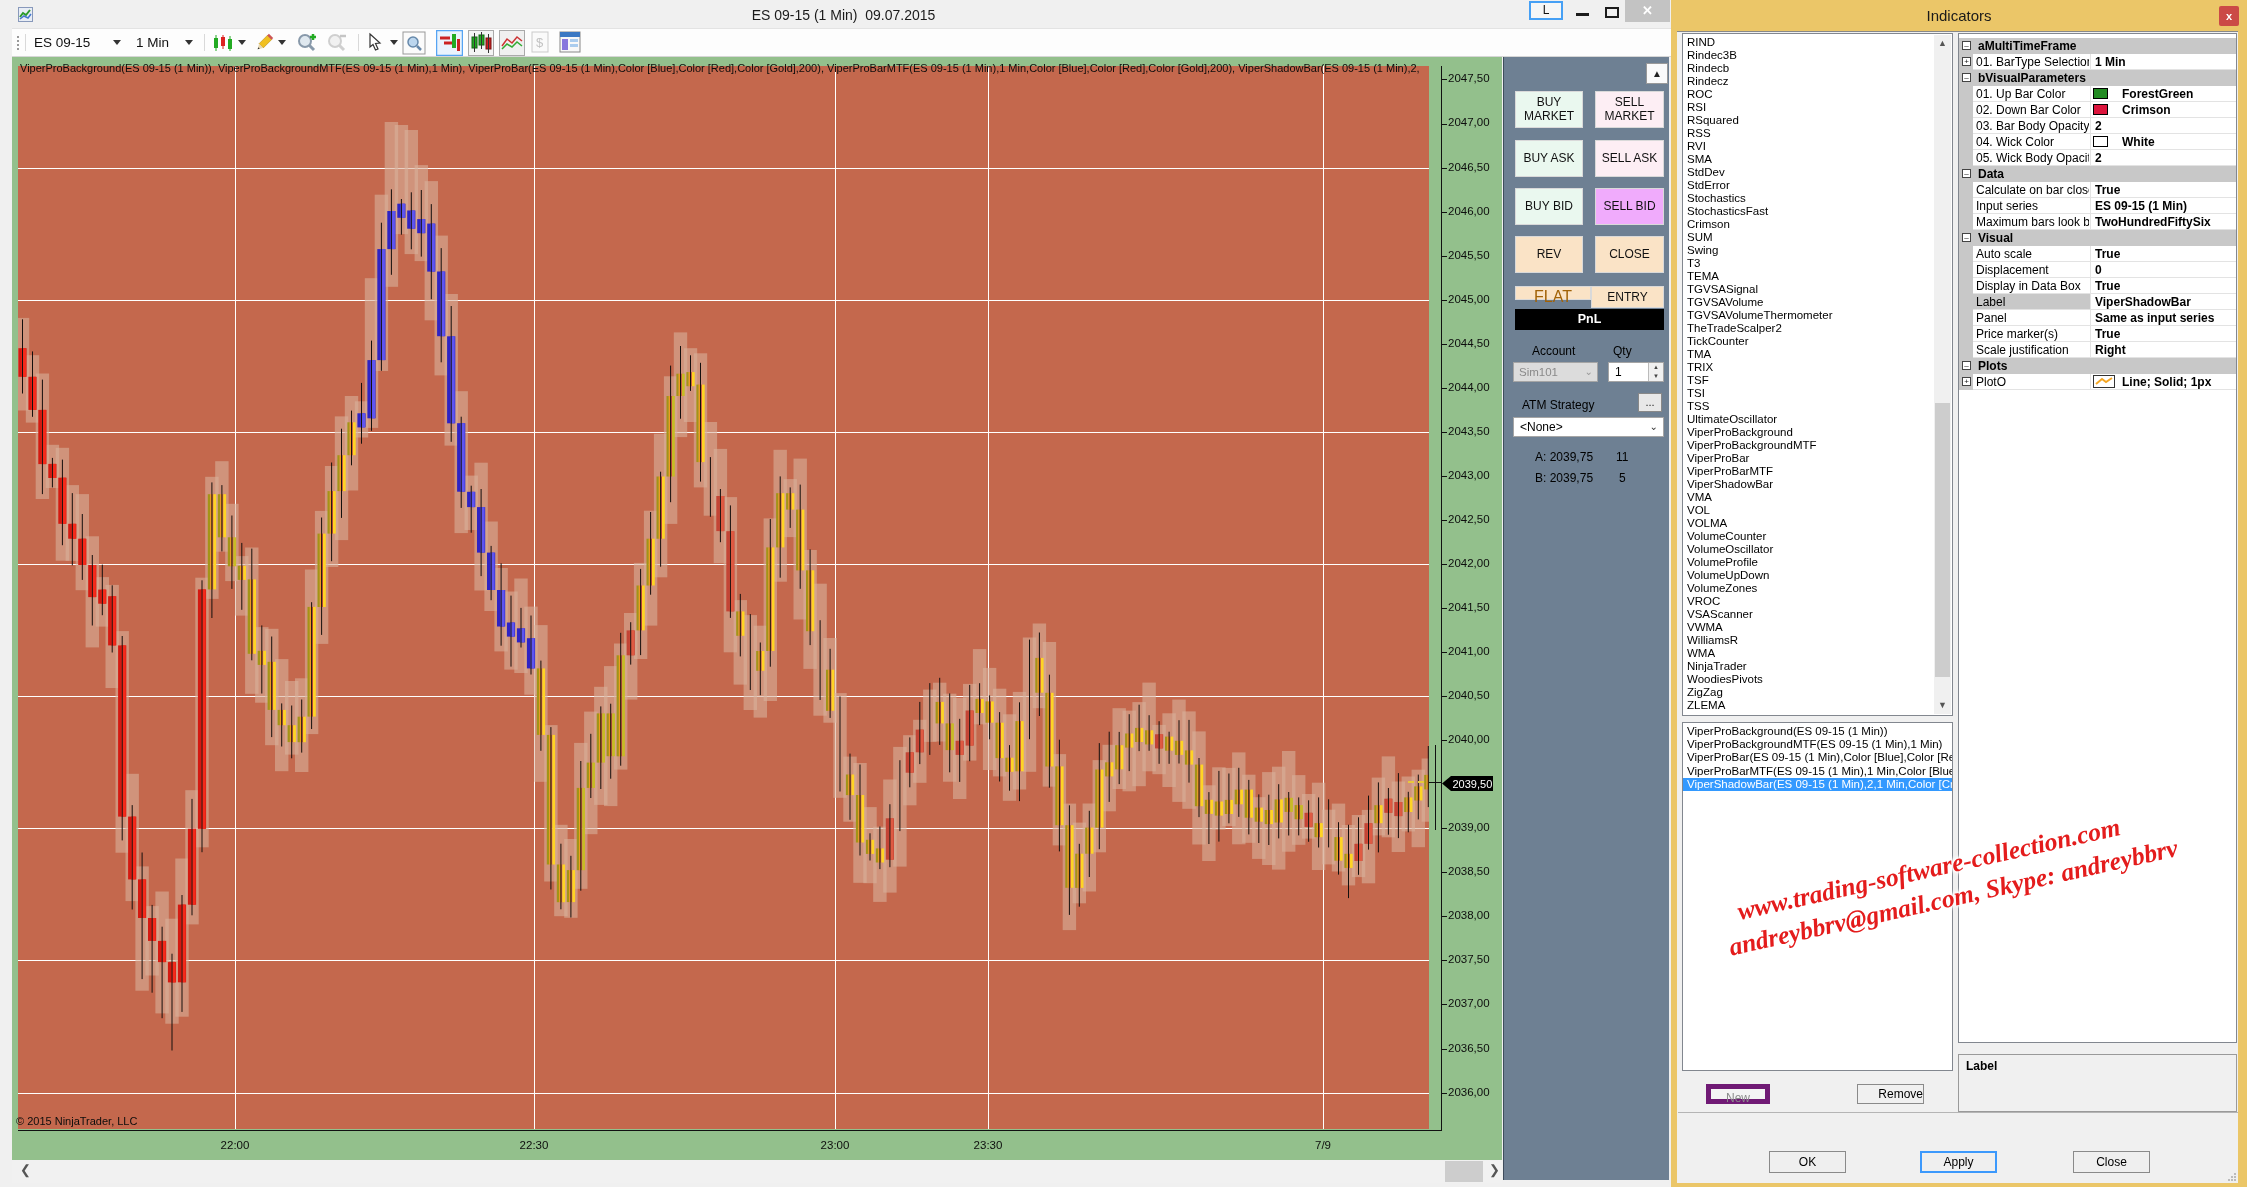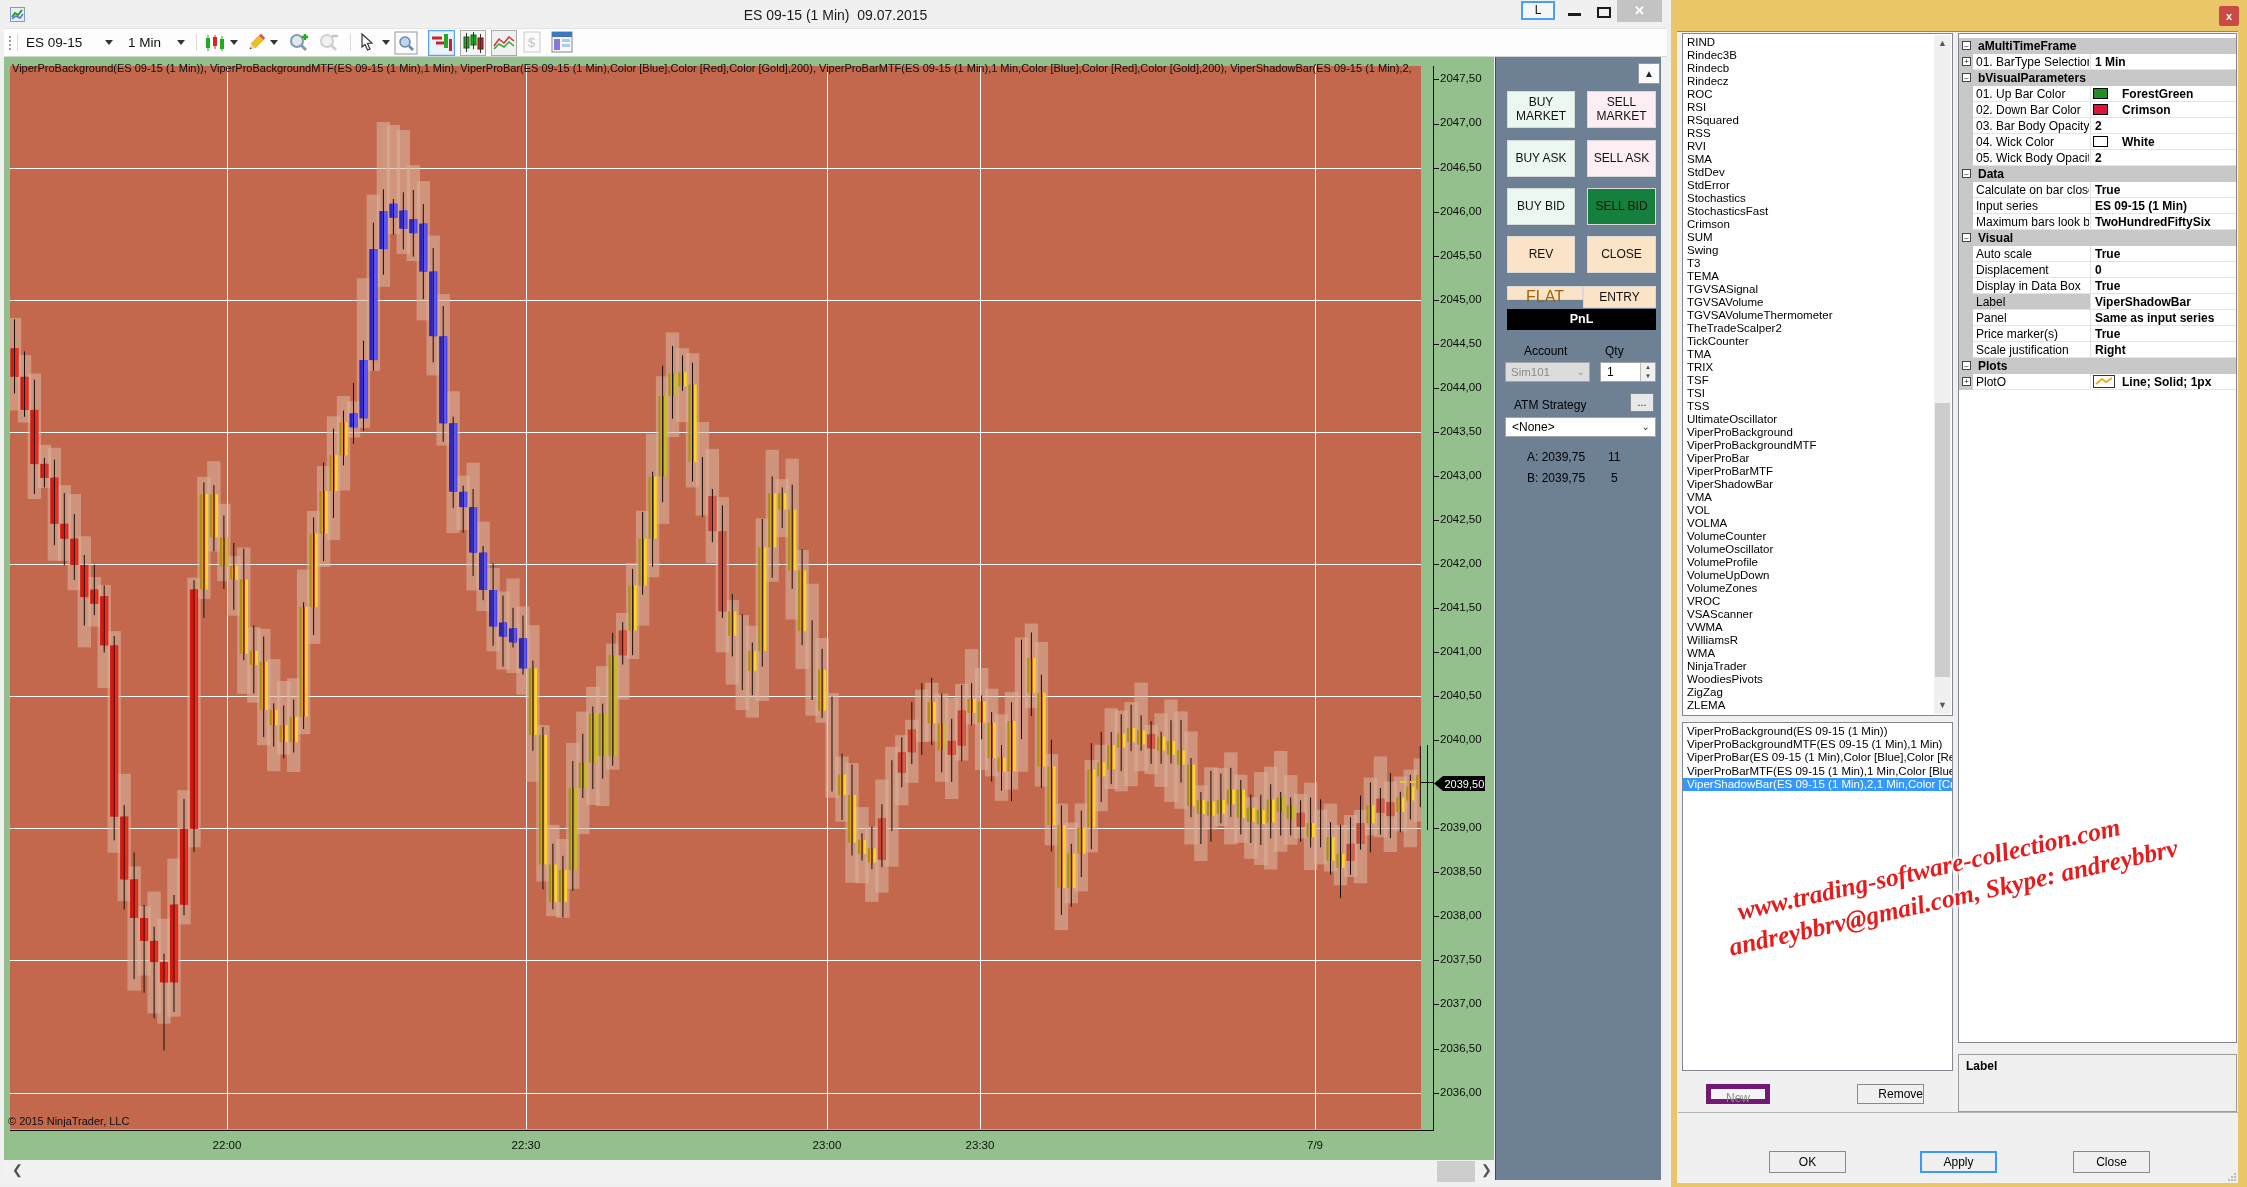--- a/index.html
+++ b/index.html
@@ -3,21 +3,21 @@
 <meta charset="utf-8">
 <style>
 * { margin:0; padding:0; box-sizing:border-box; }
 html,body { width:2247px; height:1187px; overflow:hidden; }
 body { font-family:"Liberation Sans", sans-serif; background:#f0f0f0; position:relative; }
 .abs { position:absolute; }
 </style>
 </head>
 <body>
 
-<div class="abs" style="left:0;top:0;width:1671px;height:1187px;background:#f0f0f0;">
+<div class="abs" style="left:8px;top:0;width:1671px;height:1187px;background:#f0f0f0;">
 
   <div class="abs" style="left:10px;top:7px;width:15px;height:15px;">
     <svg width="15" height="15">
         <rect x="0.5" y="0.5" width="14" height="14" fill="#e8edf5" stroke="#8899bb"></rect>
         <polyline points="2,10 5,6 8,8 12,3" stroke="#2a9a2a" stroke-width="2" fill="none"></polyline>
         <polyline points="2,12 6,9 10,11 13,7" stroke="#4477cc" stroke-width="1.5" fill="none"></polyline>
       </svg>
   </div>
   <div class="abs" style="left:0;top:7px;width:1671px;text-align:center;font-size:14px;color:#1a1a1a;">ES 09-15 (1 Min)&nbsp; 09.07.2015</div>
 
@@ -933,21 +933,21 @@
       <div class="abs" style="left:142px;top:6px;width:22px;height:21px;background:#fafafa;border:1px solid #999;text-align:center;line-height:19px;font-size:10px;color:#222;">▲</div>
 <div class="abs" style="left:11px;top:34px;width:68px;height:37px;background:#eaf8ef;border:1px solid #d9d9d9;font-size:12px;color:#111;text-align:center;">
         <div style="line-height:14px;padding-top:3px;">BUY<br>MARKET</div>
       </div>
 <div class="abs" style="left:91px;top:34px;width:69px;height:37px;background:#fdeef4;border:1px solid #d9d9d9;font-size:12px;color:#111;text-align:center;">
         <div style="line-height:14px;padding-top:3px;">SELL<br>MARKET</div>
       </div>
 <div class="abs" style="left:11px;top:83px;width:68px;height:37px;background:#eaf8ef;border:1px solid #d9d9d9;font-size:12px;color:#111;text-align:center;line-height:35px;">BUY ASK</div>
 <div class="abs" style="left:91px;top:83px;width:69px;height:37px;background:#fdeef4;border:1px solid #d9d9d9;font-size:12px;color:#111;text-align:center;line-height:35px;">SELL ASK</div>
 <div class="abs" style="left:11px;top:131px;width:68px;height:37px;background:#eaf8ef;border:1px solid #d9d9d9;font-size:12px;color:#111;text-align:center;line-height:35px;">BUY BID</div>
-<div class="abs" style="left:91px;top:131px;width:69px;height:37px;background:#15803d;border:1px solid #d9d9d9;font-size:12px;color:#111;text-align:center;line-height:35px;">SELL BID</div>
+<div class="abs" style="left:91px;top:131px;width:69px;height:37px;background:#f0abfc;border:1px solid #d9d9d9;font-size:12px;color:#111;text-align:center;line-height:35px;">SELL BID</div>
 <div class="abs" style="left:11px;top:179px;width:68px;height:37px;background:#fae3c6;border:1px solid #d9d9d9;font-size:12px;color:#111;text-align:center;line-height:35px;">REV</div>
 <div class="abs" style="left:91px;top:179px;width:69px;height:37px;background:#fae3c6;border:1px solid #d9d9d9;font-size:12px;color:#111;text-align:center;line-height:35px;">CLOSE</div>
 <div class="abs" style="left:11px;top:229px;width:76px;height:14px;background:#fae3c6;border:1px solid #d9d9d9;font-size:16px;color:#a16207;text-align:center;line-height:20px;">FLAT</div>
 <div class="abs" style="left:87px;top:229px;width:73px;height:22px;background:#fae3c6;border:1px solid #d9d9d9;font-size:12px;color:#111;text-align:center;line-height:20px;">ENTRY</div>
 <div class="abs" style="left:11px;top:252px;width:149px;height:21px;background:#000;color:#fff;font-size:12.5px;font-weight:bold;text-align:center;line-height:21px;">PnL</div>
 <div class="abs" style="left:28px;top:287px;font-size:12px;color:#000;">Account</div>
 <div class="abs" style="left:109px;top:287px;font-size:12px;color:#000;">Qty</div>
 <div class="abs" style="left:9px;top:305px;width:85px;height:20px;background:#dcdcdc;border:1px solid #a5a5a5;font-size:11.5px;color:#8a8a8a;line-height:18px;padding-left:5px;">Sim101<span style="position:absolute;right:4px;top:0px;color:#999;font-size:10px;">⌄</span></div>
 <div class="abs" style="left:104px;top:305px;width:56px;height:20px;background:#fff;border:1px solid #a5a5a5;font-size:12px;color:#000;line-height:18px;padding-left:6px;">1<div class="abs" style="right:0;top:0;width:15px;height:18px;background:#f0f0f0;border-left:1px solid #bbb;">
           <div style="text-align:center;font-size:6px;line-height:9px;color:#444;">▲<br>▼</div>
@@ -962,20 +962,21 @@
     </div>
 
   <div class="abs" style="left:4px;top:1160px;width:1490px;height:23px;background:#f1f1f1;">
     <div class="abs" style="left:8px;top:2px;font-size:13px;color:#555;">❮</div>
     <div class="abs" style="left:1433px;top:1px;width:38px;height:21px;background:#cdcdcd;"></div>
     <div class="abs" style="left:1477px;top:2px;font-size:13px;color:#555;">❯</div>
   </div>
 </div>
 
 <div class="abs" style="left:1671px;top:0;width:576px;height:1187px;background:#ebc668;">
+  <div class="abs" style="left:0;top:0;width:576px;height:31px;text-align:center;font-size:15px;color:#1a1a1a;line-height:32px;">Indicators</div>
   <div class="abs" style="left:548px;top:6px;width:20px;height:20px;background:#cb4a46;color:#fff;font-size:11px;font-weight:bold;text-align:center;line-height:20px;border-radius:2px;">x</div>
 
   <div class="abs" style="left:6px;top:31px;width:561px;height:1152px;background:#f0f0f0;border-top:1px solid #888;"></div>
 
   <div class="abs" style="left:11px;top:33px;width:271px;height:683px;background:#fff;border:1px solid #82878f;">
     <div style="padding:2px 0 0 4px;font-size:11.5px;line-height:13px;color:#000;">
         <div>RIND</div>
         <div>Rindec3B</div>
         <div>Rindecb</div>
         <div>Rindecz</div>

